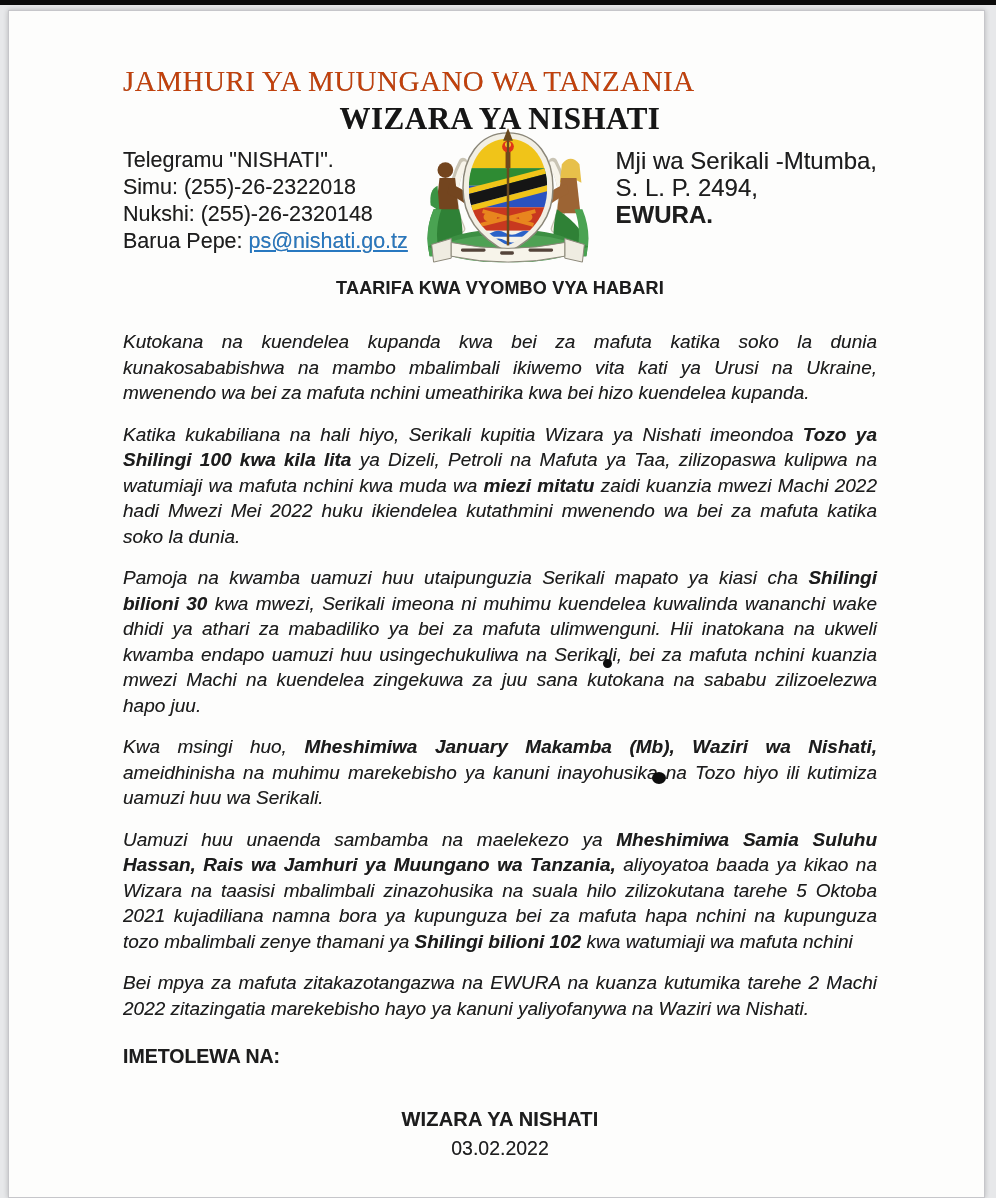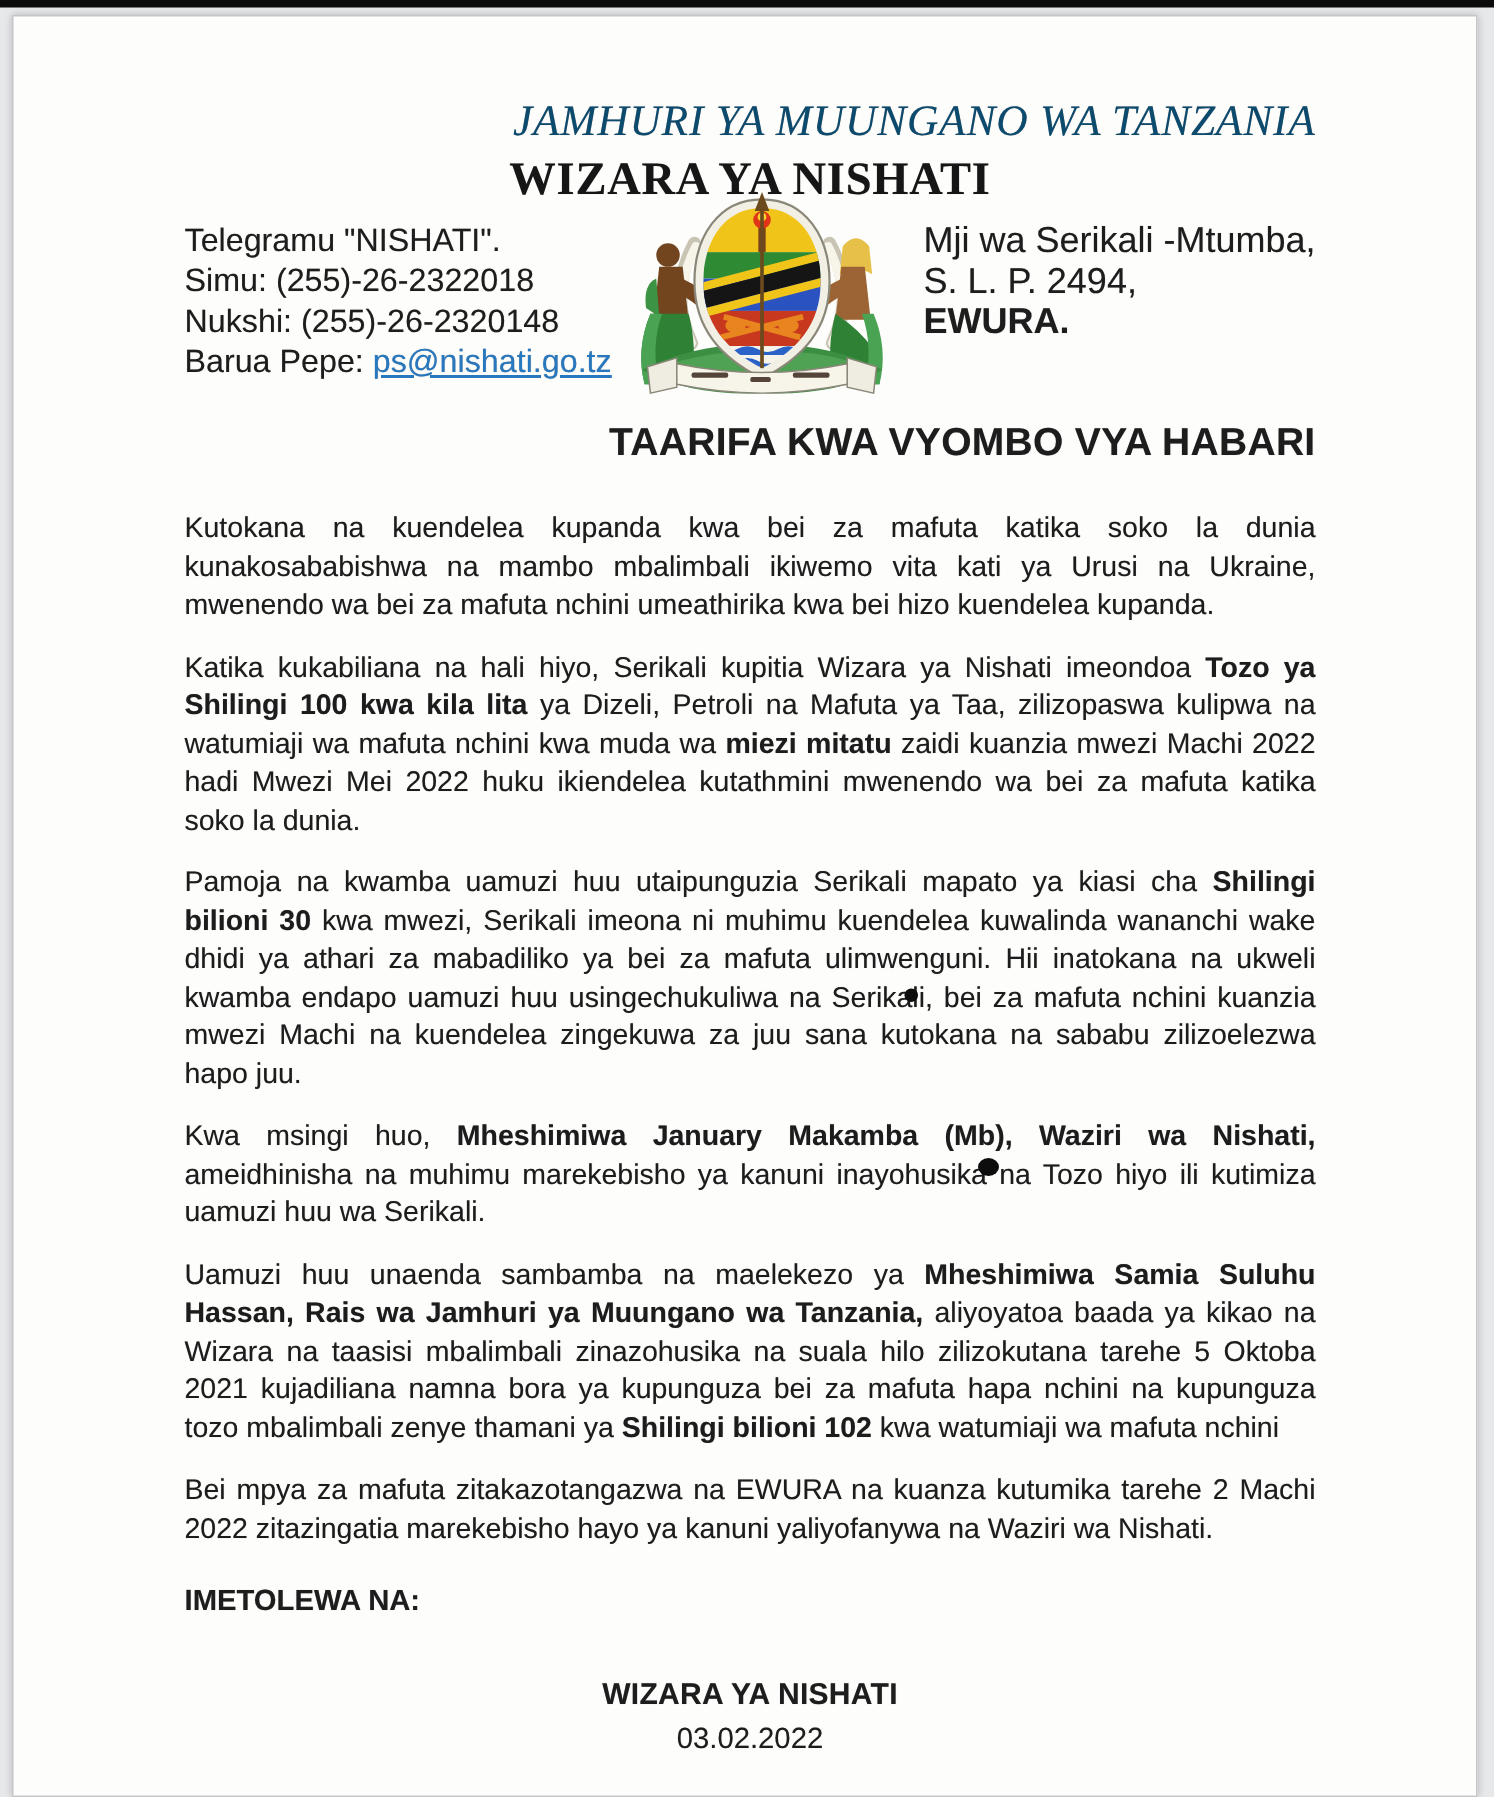--- a/index.html
+++ b/index.html
@@ -21,26 +21,25 @@
     border: 1px solid #c6c6ca;
     box-shadow: 0 0 5px rgba(0,0,0,0.22);
     color: #1d1d1d;
     text-shadow: 0 0 0.5px rgba(0,0,0,0.38);
   }
   .content { padding: 0 107px 0 114px; position: relative; }
 
   
   .country-line {
     margin-top: 54px;
-    text-align: right;
+    text-align: left;
     font-family: "Liberation Serif", serif;
     font-size: 29px;
     letter-spacing: 0.5px;
-    color: #0c4a6e;
-    font-style: italic;
+    color: #c2410c;
   }
   .ministry-line {
     margin-top: 3px;
     text-align: center;
     font-family: "Liberation Serif", serif;
     font-size: 31px;
     font-weight: bold;
     letter-spacing: 0.5px;
     color: #161616;
   }
@@ -63,26 +62,26 @@
     margin-left: 10px;
     font-size: 24px;
     line-height: 27px;
     white-space: nowrap;
   }
   .address-bold { font-weight: bold; }
 
   
   .doc-title {
     margin-top: 8px;
-    text-align: right;
-    font-size: 26px;
+    text-align: center;
+    font-size: 18px;
     font-weight: bold;
     letter-spacing: 0.2px;
   }
-  .body-copy { margin-top: 30px; }
+  .body-copy { margin-top: 30px; font-style: italic; }
   .para {
     font-size: 19px;
     line-height: 25.5px;
     text-align: justify;
     margin-bottom: 16px;
     color: #1c1c1c;
   }
   .para b { font-weight: bold; }
   .issued-label {
     margin-top: 24px;

